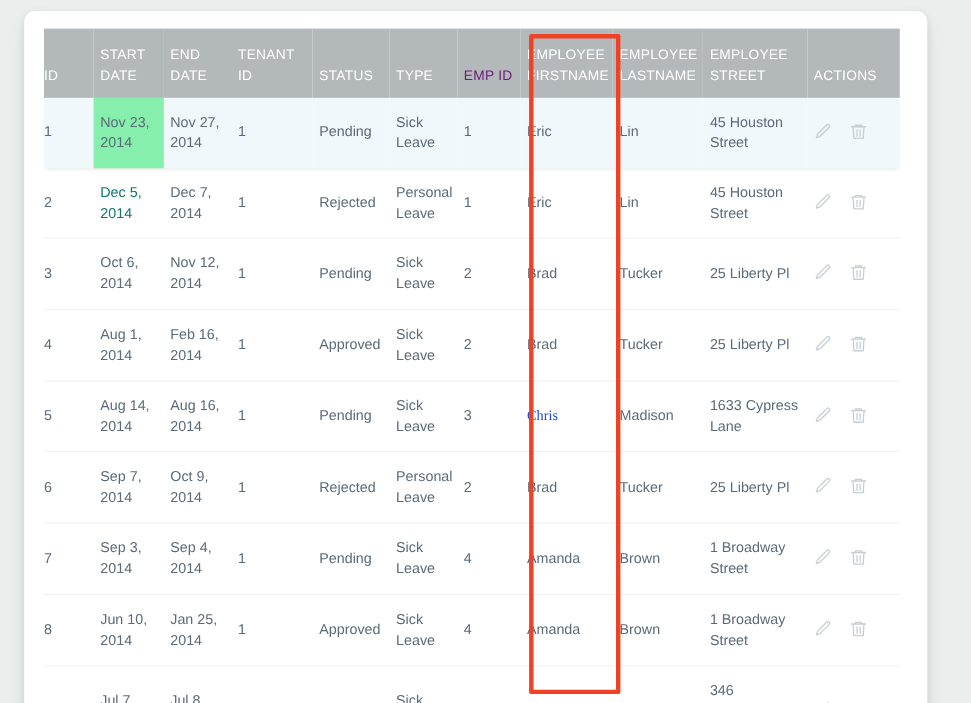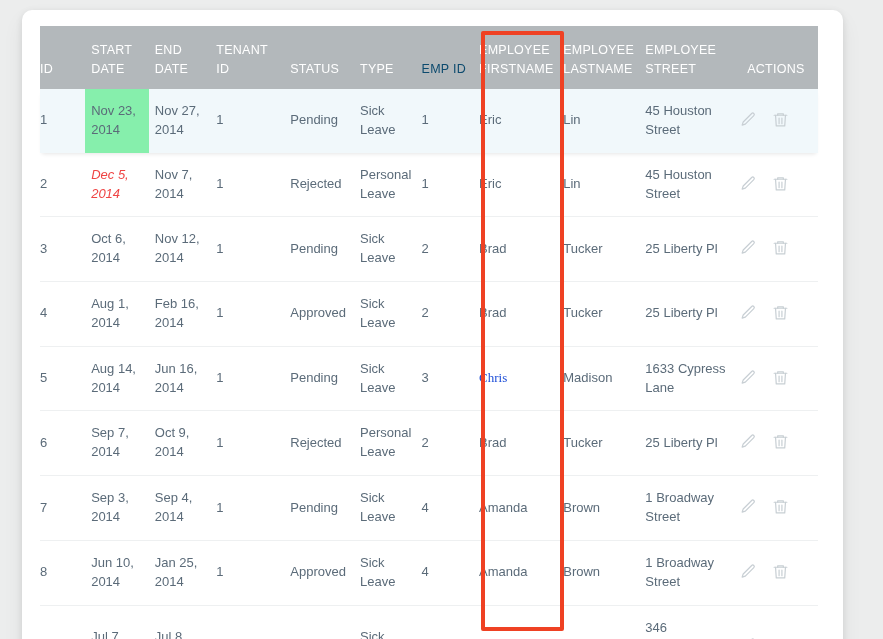--- a/index.html
+++ b/index.html
@@ -70,21 +70,21 @@
   th.th-id        { width: 44px;  padding-left: 0; }
   th.th-start     { width: 62px; }
   th.th-end       { width: 60px; }
   th.th-tenant    { width: 72px; }
   th.th-status    { width: 68px; }
   th.th-type      { width: 60px; }
   th.th-empid     { width: 56px; }
   th.th-fname     { width: 82px; }
   th.th-lname     { width: 80px; }
   th.th-street    { width: 92px; }
-  th.th-actions   { width: 82px; text-align: center; }
+  th.th-actions   { width: 82px; }
 
   
   tbody td {
     font-size: 13px;
     color: #5b6b79;
     line-height: 1.45;
     padding: 13px 6px;
     vertical-align: middle;
     border-bottom: 1px solid #eef0f1;
     text-align: left;
@@ -141,21 +141,21 @@
     <div id="table-scroll">
       <table class="data-table">
         <thead>
           <tr style="background: rgb(179, 184, 187);">
             <th class="th-id" style="color: rgb(255, 255, 255);">ID</th>
             <th class="th-start" style="color: rgb(255, 255, 255);">START DATE</th>
             <th class="th-end" style="color: rgb(255, 255, 255);">END DATE</th>
             <th class="th-tenant" style="color: rgb(255, 255, 255);">TENANT ID</th>
             <th class="th-status" style="color: rgb(255, 255, 255);">STATUS</th>
             <th class="th-type" style="color: rgb(255, 255, 255);">TYPE</th>
-            <th class="th-empid" style="color: #0c4a6e;">EMP ID</th>
+            <th class="th-empid" style="color: #701a75;">EMP ID</th>
             <th class="th-fname" style="color: rgb(255, 255, 255);">EMPLOYEE FIRSTNAME</th>
             <th class="th-lname" style="color: rgb(255, 255, 255);">EMPLOYEE LASTNAME</th>
             <th class="th-street" style="color: rgb(255, 255, 255);">EMPLOYEE STREET</th>
             <th class="th-actions" style="color: rgb(255, 255, 255);">ACTIONS</th>
           </tr>
         </thead>
         <tbody id="table-body">
             <tr class="row-highlight">
               <td class="c-id" style="color: rgb(91, 107, 121); background: rgb(241, 248, 251);">1</td>
               <td class="c-start" style="color: rgb(91, 107, 121); background: #86efac;">Nov 23, 2014</td>
@@ -171,22 +171,22 @@
                     <path d="M16.5 3.5a2.12 2.12 0 0 1 3 3L7.5 18.5 3 20l1.5-4.5L16.5 3.5z"></path>
                   </svg></span><span class="icon-btn"><svg width="17" height="17" viewBox="0 0 24 24" fill="none" stroke="#c8cfd4" stroke-width="1.7" stroke-linecap="round" stroke-linejoin="round">
                     <path d="M3 6h18"></path>
                     <path d="M8 6V4h8v2"></path>
                     <path d="M5 6l1 15h12l1-15"></path>
                     <path d="M10 10v8M14 10v8"></path>
                   </svg></span></td>
             </tr>
             <tr>
               <td class="c-id" style="color: rgb(91, 107, 121);">2</td>
-              <td class="c-start" style="color: #ef4444; font-style: italic;">Dec 5, 2014</td>
-              <td class="c-end" style="color: rgb(91, 107, 121);">Nov 7, 2014</td>
+              <td class="c-start" style="color: #0f766e;">Dec 5, 2014</td>
+              <td class="c-end" style="color: rgb(91, 107, 121);">Dec 7, 2014</td>
               <td class="c-tenant" style="color: rgb(91, 107, 121);">1</td>
               <td class="c-status" style="color: rgb(91, 107, 121);">Rejected</td>
               <td class="c-type" style="color: rgb(91, 107, 121);">Personal Leave</td>
               <td class="c-empid" style="color: rgb(91, 107, 121);">1</td>
               <td class="c-fname" style="color: rgb(91, 107, 121);">Eric</td>
               <td class="c-lname" style="color: rgb(91, 107, 121);">Lin</td>
               <td class="c-street" style="color: rgb(91, 107, 121);">45 Houston Street</td>
               <td class="c-actions" style="color: rgb(91, 107, 121);"><span class="icon-btn"><svg width="17" height="17" viewBox="0 0 24 24" fill="none" stroke="#c8cfd4" stroke-width="1.7" stroke-linecap="round" stroke-linejoin="round">
                     <path d="M16.5 3.5a2.12 2.12 0 0 1 3 3L7.5 18.5 3 20l1.5-4.5L16.5 3.5z"></path>
                   </svg></span><span class="icon-btn"><svg width="17" height="17" viewBox="0 0 24 24" fill="none" stroke="#c8cfd4" stroke-width="1.7" stroke-linecap="round" stroke-linejoin="round">
@@ -232,21 +232,21 @@
                   </svg></span><span class="icon-btn"><svg width="17" height="17" viewBox="0 0 24 24" fill="none" stroke="#c8cfd4" stroke-width="1.7" stroke-linecap="round" stroke-linejoin="round">
                     <path d="M3 6h18"></path>
                     <path d="M8 6V4h8v2"></path>
                     <path d="M5 6l1 15h12l1-15"></path>
                     <path d="M10 10v8M14 10v8"></path>
                   </svg></span></td>
             </tr>
             <tr>
               <td class="c-id" style="color: rgb(91, 107, 121);">5</td>
               <td class="c-start" style="color: rgb(91, 107, 121);">Aug 14, 2014</td>
-              <td class="c-end" style="color: rgb(91, 107, 121);">Jun 16, 2014</td>
+              <td class="c-end" style="color: rgb(91, 107, 121);">Aug 16, 2014</td>
               <td class="c-tenant" style="color: rgb(91, 107, 121);">1</td>
               <td class="c-status" style="color: rgb(91, 107, 121);">Pending</td>
               <td class="c-type" style="color: rgb(91, 107, 121);">Sick Leave</td>
               <td class="c-empid" style="color: rgb(91, 107, 121);">3</td>
               <td class="c-fname" style="color: #1d4ed8; font-family: Liberation Serif, serif;">Chris</td>
               <td class="c-lname" style="color: rgb(91, 107, 121);">Madison</td>
               <td class="c-street" style="color: rgb(91, 107, 121);">1633 Cypress Lane</td>
               <td class="c-actions" style="color: rgb(91, 107, 121);"><span class="icon-btn"><svg width="17" height="17" viewBox="0 0 24 24" fill="none" stroke="#c8cfd4" stroke-width="1.7" stroke-linecap="round" stroke-linejoin="round">
                     <path d="M16.5 3.5a2.12 2.12 0 0 1 3 3L7.5 18.5 3 20l1.5-4.5L16.5 3.5z"></path>
                   </svg></span><span class="icon-btn"><svg width="17" height="17" viewBox="0 0 24 24" fill="none" stroke="#c8cfd4" stroke-width="1.7" stroke-linecap="round" stroke-linejoin="round">

